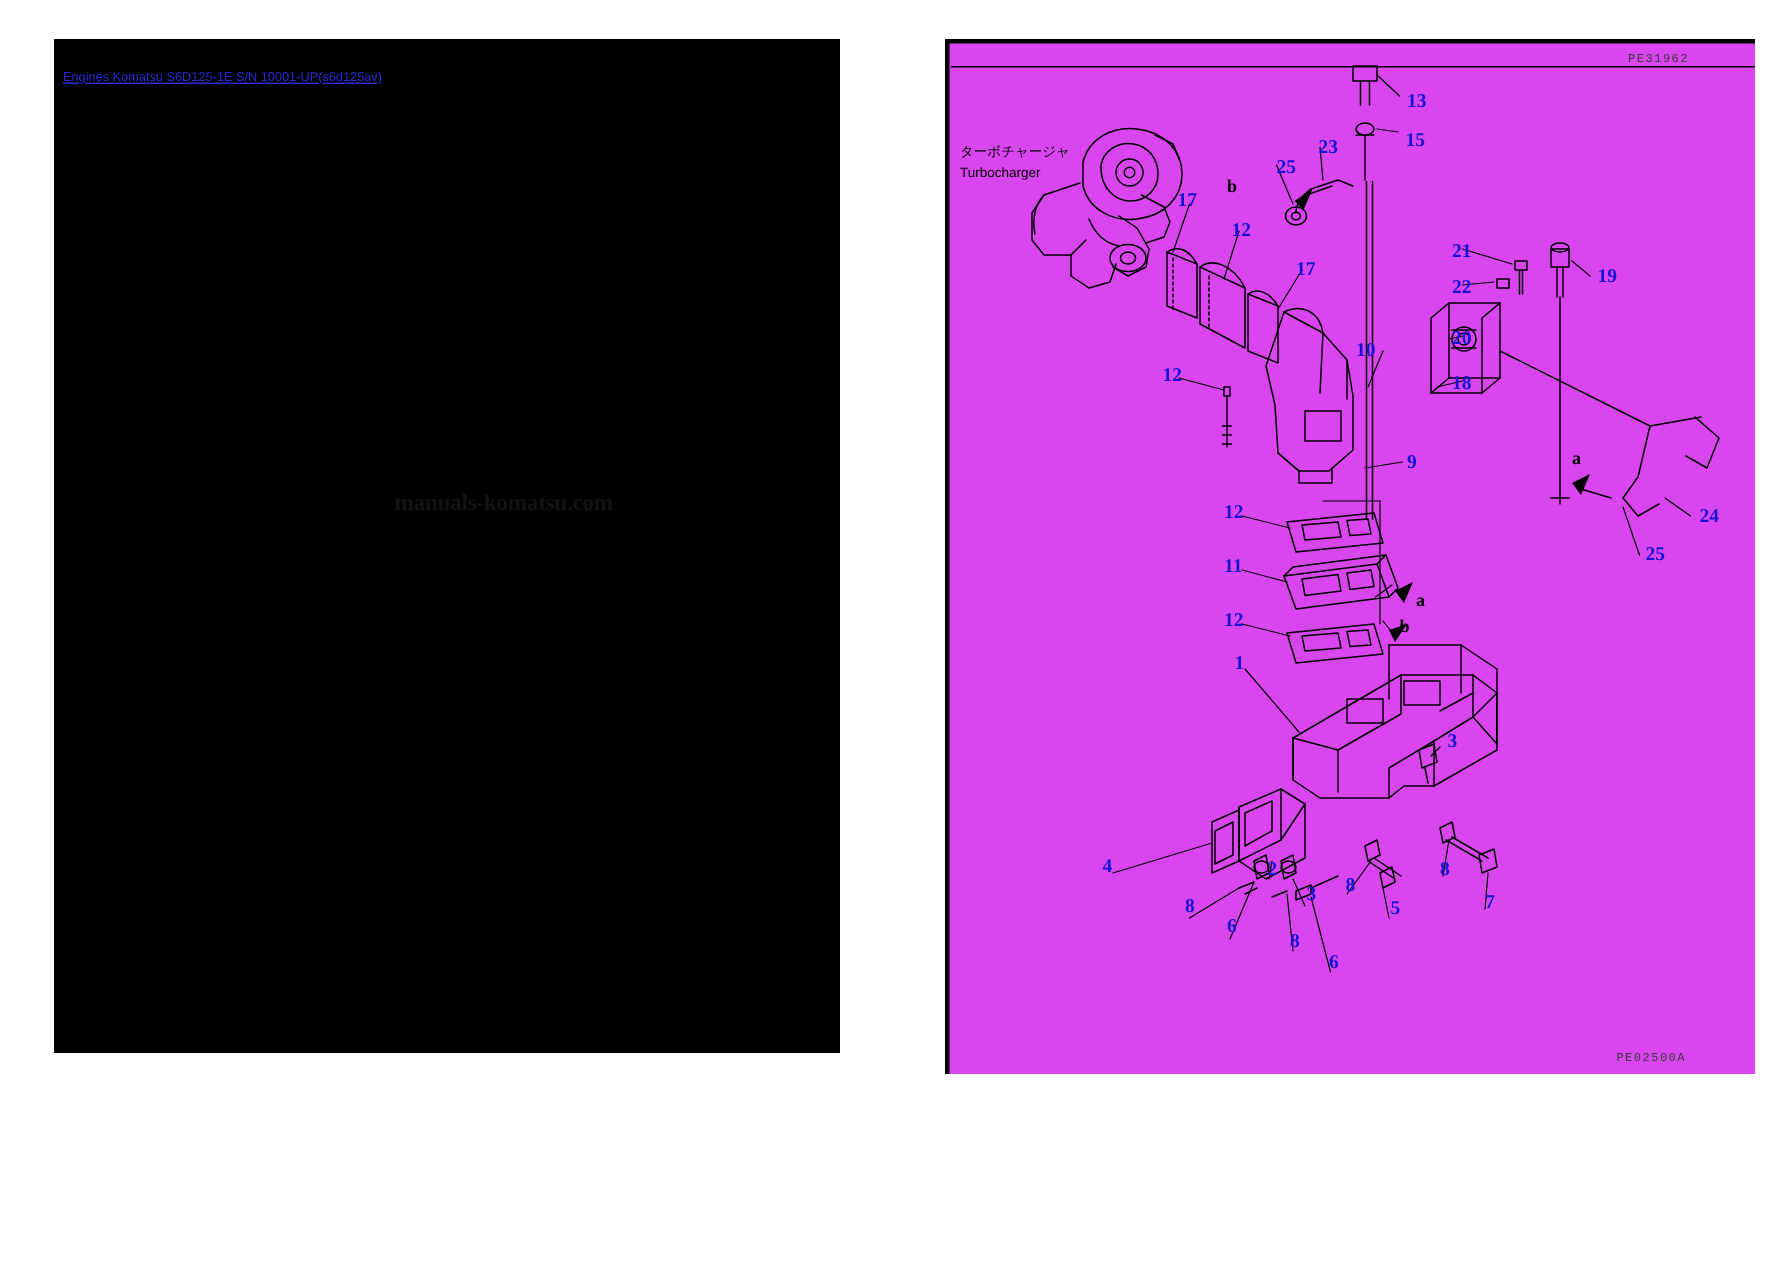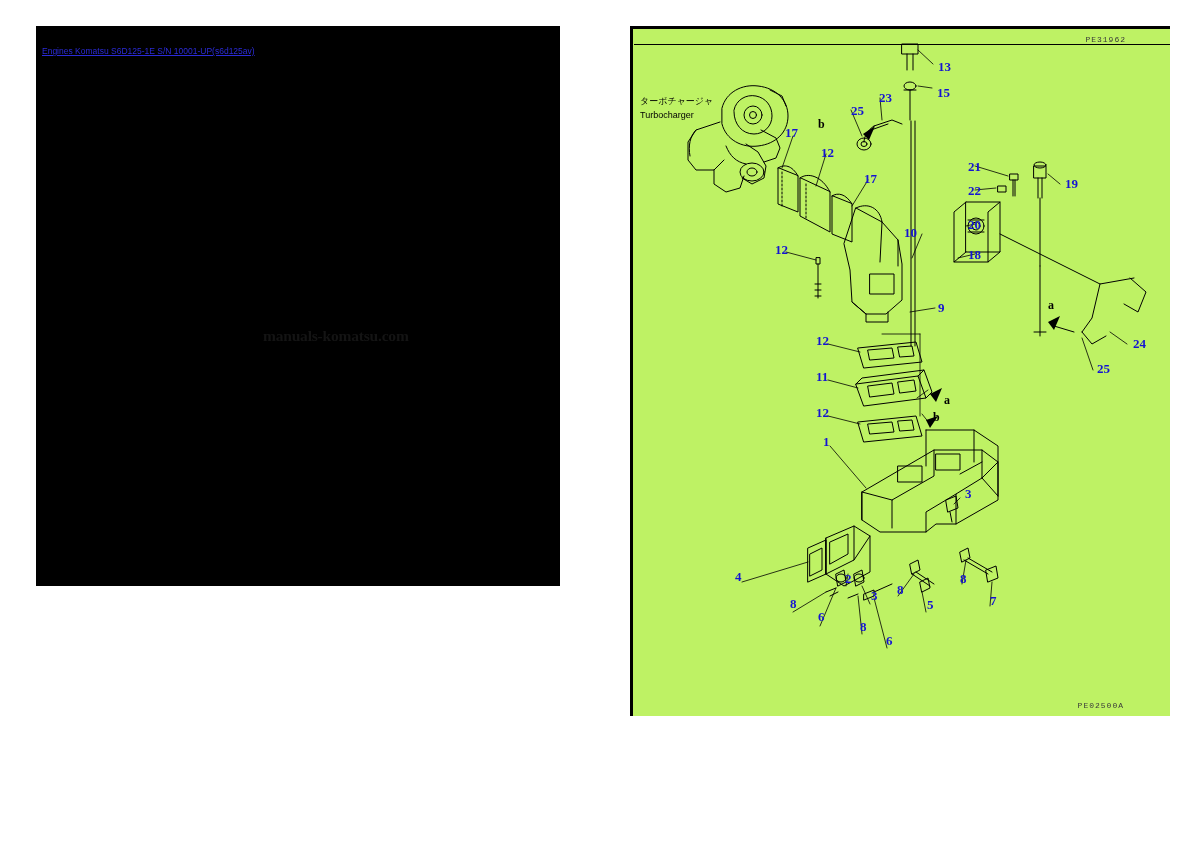--- a/index.html
+++ b/index.html
@@ -14,21 +14,21 @@
     font-family: "Liberation Sans", sans-serif;
     overflow: hidden;
   }
 
   
   #left-panel {
     position: absolute;
     left: 36px;
     top: 26px;
     width: 524px;
-    height: 560px;
+    height: 676px;
     background: #000000;
   }
   #left-panel-title {
     position: absolute;
     left: 6px;
     top: 20px;
     font-size: 8.5px;
     color: #2b2bd8;
     text-decoration: underline;
     white-space: nowrap;
@@ -36,21 +36,21 @@
     font-family: "Liberation Sans", sans-serif;
   }
 
   
   #right-panel {
     position: absolute;
     left: 630px;
     top: 26px;
     width: 540px;
     height: 690px;
-    background: #bef264;
+    background: #d946ef;
   }
   
   #frame-top {
     position: absolute;
     left: 0;
     top: 0;
     width: 540px;
     height: 3px;
     background: #000000;
   }

